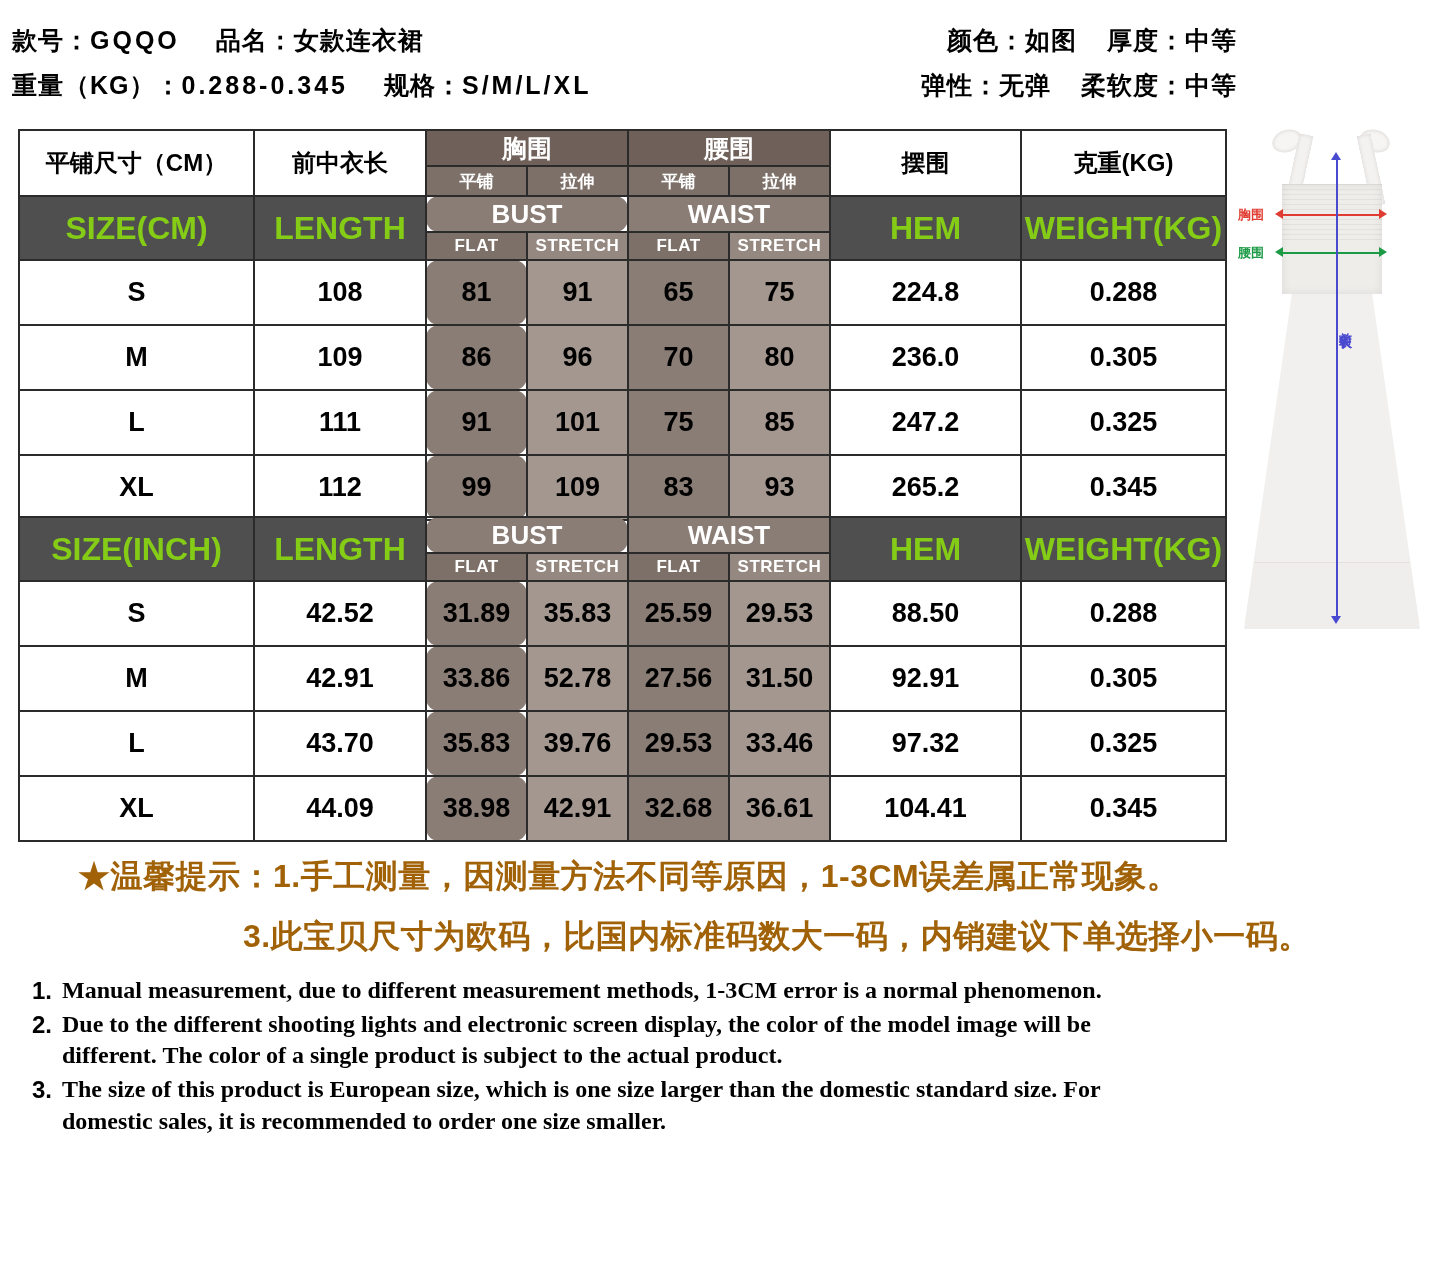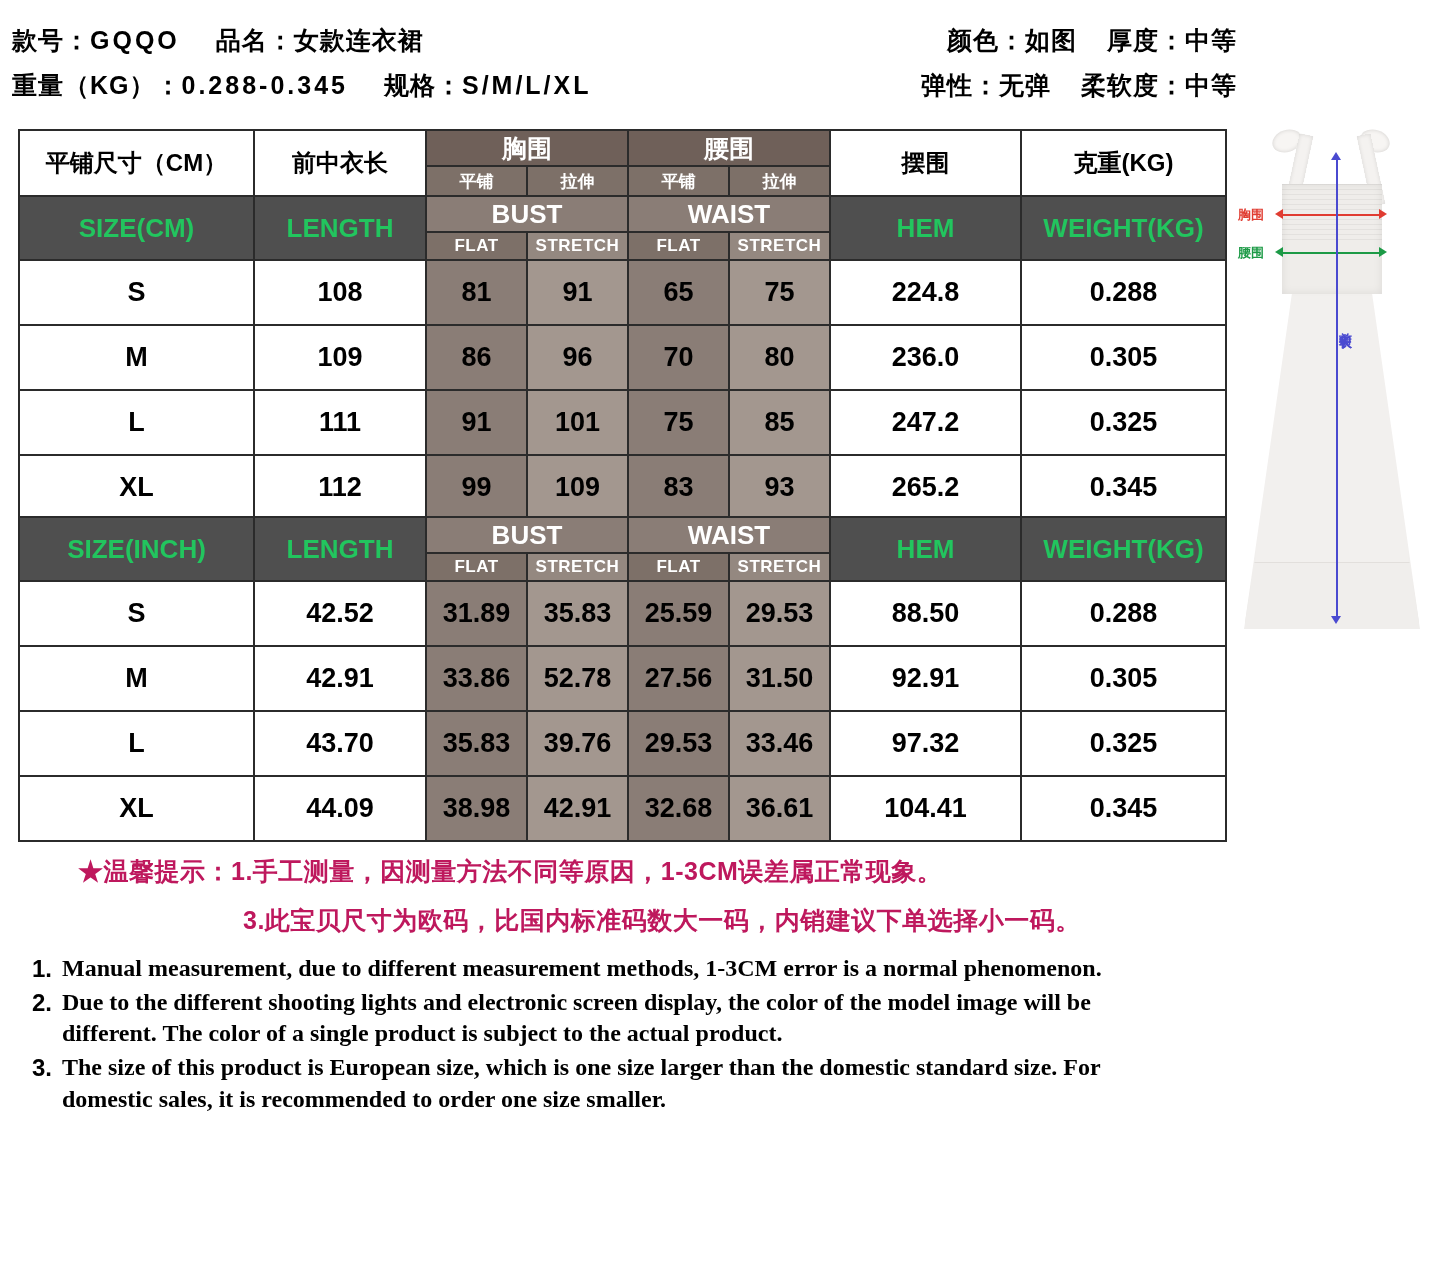--- a/index.html
+++ b/index.html
@@ -88,40 +88,40 @@
     height: 28px;
   }
   .hdr-cn .big {
     background: #6f6059;
     color: #ffffff;
     font-size: 25px;
     height: 34px;
   }
   .hdr-en td {
     background: #4f4f4f;
-    color: #22c55e;
-    font-size: 26px;
+    color: #84cc16;
+    font-size: 32px;
     height: 60px;
   }
   .hdr-en .sub-en {
     font-size: 17px;
     letter-spacing: 0.5px;
     height: 26px;
   }
   .hdr-en .grp {
     font-size: 26px;
     height: 34px;
   }
 
   .data-row td {
     font-size: 27px;
     height: 63px;
     background: #ffffff;
   }
-  .c-bustflat  { background: #8a7d76 !important; }
+  .c-bustflat  { background: #8a7d76 !important; border-radius: 13px; }
   .c-buststr   { background: #a3978f !important; }
   .c-waistflat { background: #8a7d76 !important; }
   .c-waiststr  { background: #a3978f !important; }
 
   .hdr-en .c-bustflat, .hdr-en .c-buststr,
   .hdr-en .c-waistflat, .hdr-en .c-waiststr { color:#ffffff; }
 
   .subhdr-shade-a { background: #7d7068 !important; color: #fff !important; }
   .subhdr-shade-b { background: #948880 !important; color: #fff !important; }
 
@@ -225,23 +225,23 @@
   .tri.gr    { border-top: 5px solid transparent; border-bottom: 5px solid transparent; border-left: 8px solid #1c9a46; left: 147px; top: 123px;}
 
   
   .tips {
     position: absolute;
     left: 18px;
     top: 855px;
     width: 1400px;
   }
   .tip-cn {
-    color: #be185d;
+    color: #a16207;
     font-weight: bold;
-    font-size: 25px;
+    font-size: 32px;
     letter-spacing: 0.5px;
     margin-bottom: 16px;
     white-space: nowrap;
   }
   .tip-cn-1 { padding-left: 60px; }
   .tip-cn-2 { padding-left: 220px; }
   .tip-cn-3 { padding-left: 225px; }
 
   .warm-block {
     display: flex;

